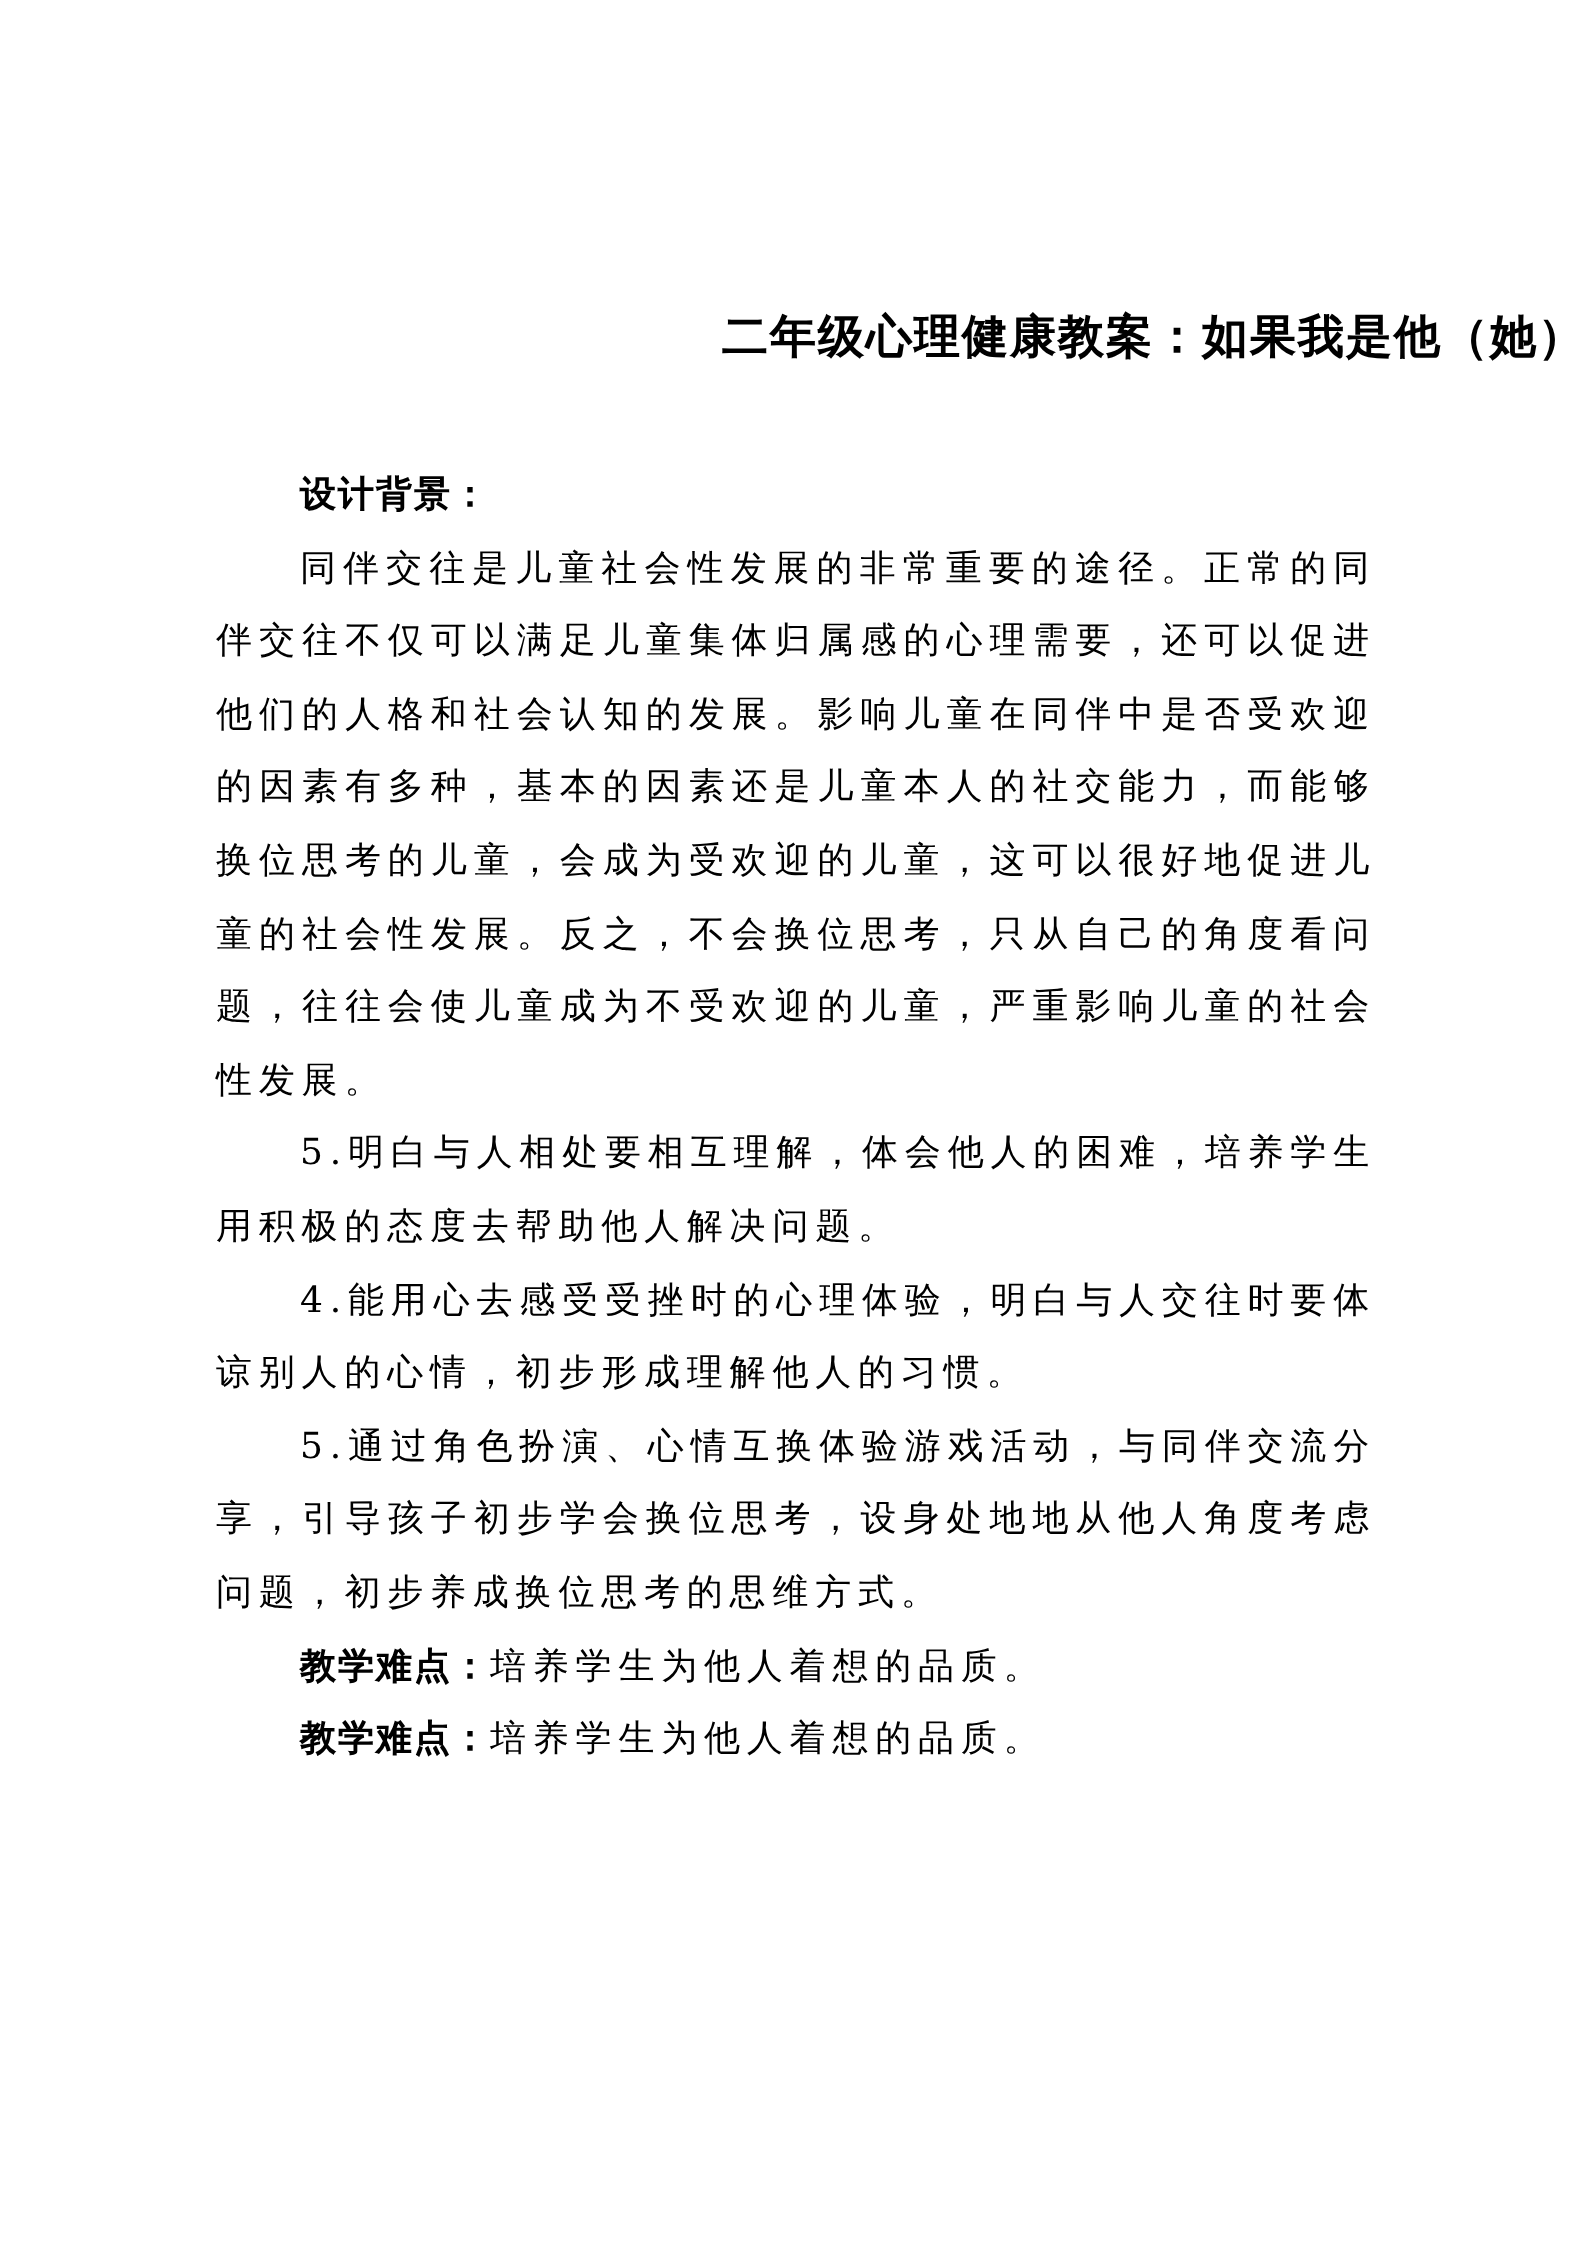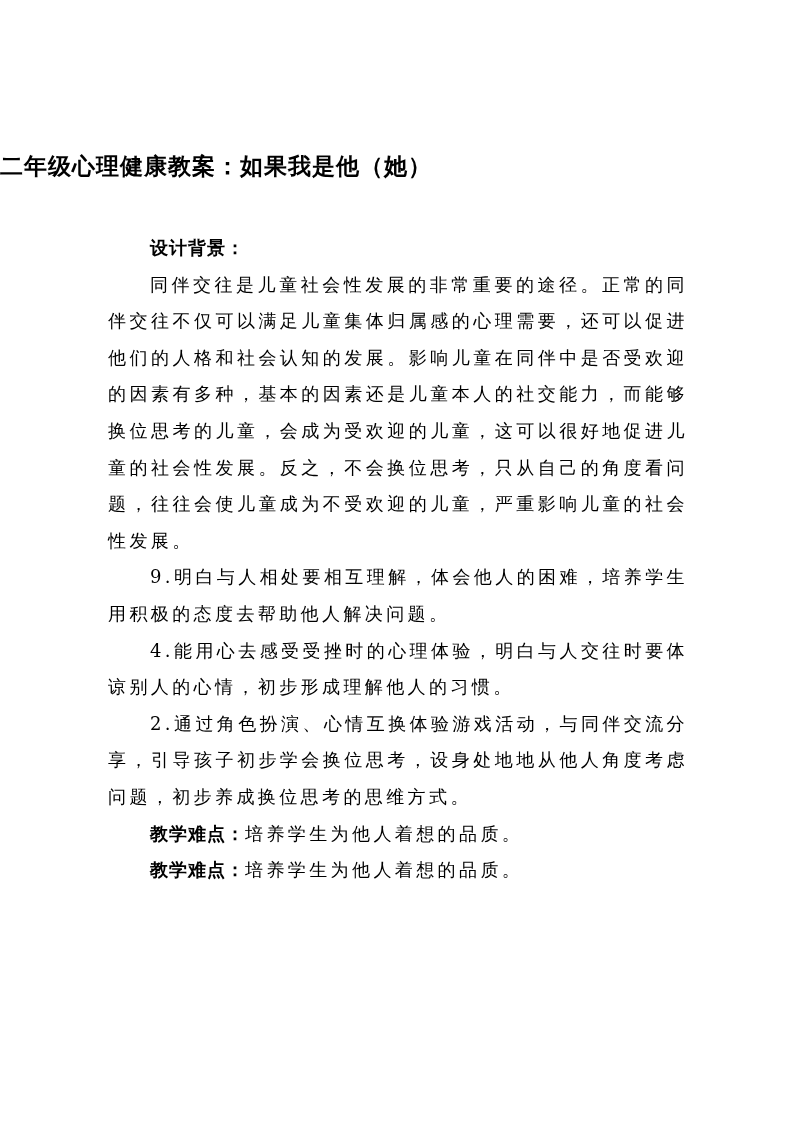--- a/index.html
+++ b/index.html
@@ -1,43 +1,43 @@
 <!DOCTYPE html>
 <html><head>
   <meta charset="utf-8">
   <style>
     html, body { margin: 0; padding: 0; background: #ffffff; }
     body { width: 793px; height: 1122px; position: relative; overflow: hidden; }
     .page { position: absolute; left: 0; top: 0; width: 793px; height: 1122px; background: #fff; color: #000; }
     .title {
-      position: absolute; left: 0; top: 150px; width: 793px; text-align: left;
-      font-family: Liberation Mono, monospace;
+      position: absolute; left: 0; top: 150px; width: 793px; text-align: right;
+      font-family: Liberation Sans, sans-serif;
       font-weight: bold; font-size: 23px; letter-spacing: 1px; line-height: 36px;
     }
     .body {
       position: absolute; left: 108px; top: 230px; width: 580px;
       font-family: "DejaVu Serif", "Liberation Serif", serif;
       font-size: 18px; line-height: 36.6px; letter-spacing: 3.4px; text-align: justify;
     }
     .p { margin: 0; text-indent: 42px; }
     .b { font-family: "DejaVu Sans", "Liberation Sans", sans-serif; font-weight: bold; letter-spacing: 1px; }
   </style>
 </head>
 <body>
 
 <div class="page">
   <div class="title">二年级心理健康教案：如果我是他（她）</div>
 
   <div class="body">
     <p class="p b">设计背景：</p>
     <p class="p">同伴交往是儿童社会性发展的非常重要的途径。正常的同伴交往不仅可以满足儿童集体归属感的心理需要，还可以促进他们的人格和社会认知的发展。影响儿童在同伴中是否受欢迎的因素有多种，基本的因素还是儿童本人的社交能力，而能够换位思考的儿童，会成为受欢迎的儿童，这可以很好地促进儿童的社会性发展。反之，不会换位思考，只从自己的角度看问题，往往会使儿童成为不受欢迎的儿童，严重影响儿童的社会性发展。</p>
 
-    <p class="p">9.明白与人相处要相互理解，体会他人的困难，培养学生用积极的态度去帮助他人解决问题。</p>
+    <p class="p">5.明白与人相处要相互理解，体会他人的困难，培养学生用积极的态度去帮助他人解决问题。</p>
     <p class="p">4.能用心去感受受挫时的心理体验，明白与人交往时要体谅别人的心情，初步形成理解他人的习惯。</p>
-    <p class="p">2.通过角色扮演、心情互换体验游戏活动，与同伴交流分享，引导孩子初步学会换位思考，设身处地地从他人角度考虑问题，初步养成换位思考的思维方式。</p>
+    <p class="p">5.通过角色扮演、心情互换体验游戏活动，与同伴交流分享，引导孩子初步学会换位思考，设身处地地从他人角度考虑问题，初步养成换位思考的思维方式。</p>
 
     <p class="p">
       <span class="b">教学难点</span><span class="b">：</span><span>培养学生为他人着想的品质。</span>
     </p>
     <p class="p">
       <span class="b">教学难点</span><span class="b">：</span><span>培养学生为他人着想的品质。</span>
     </p>
 
   </div>
 </div>

